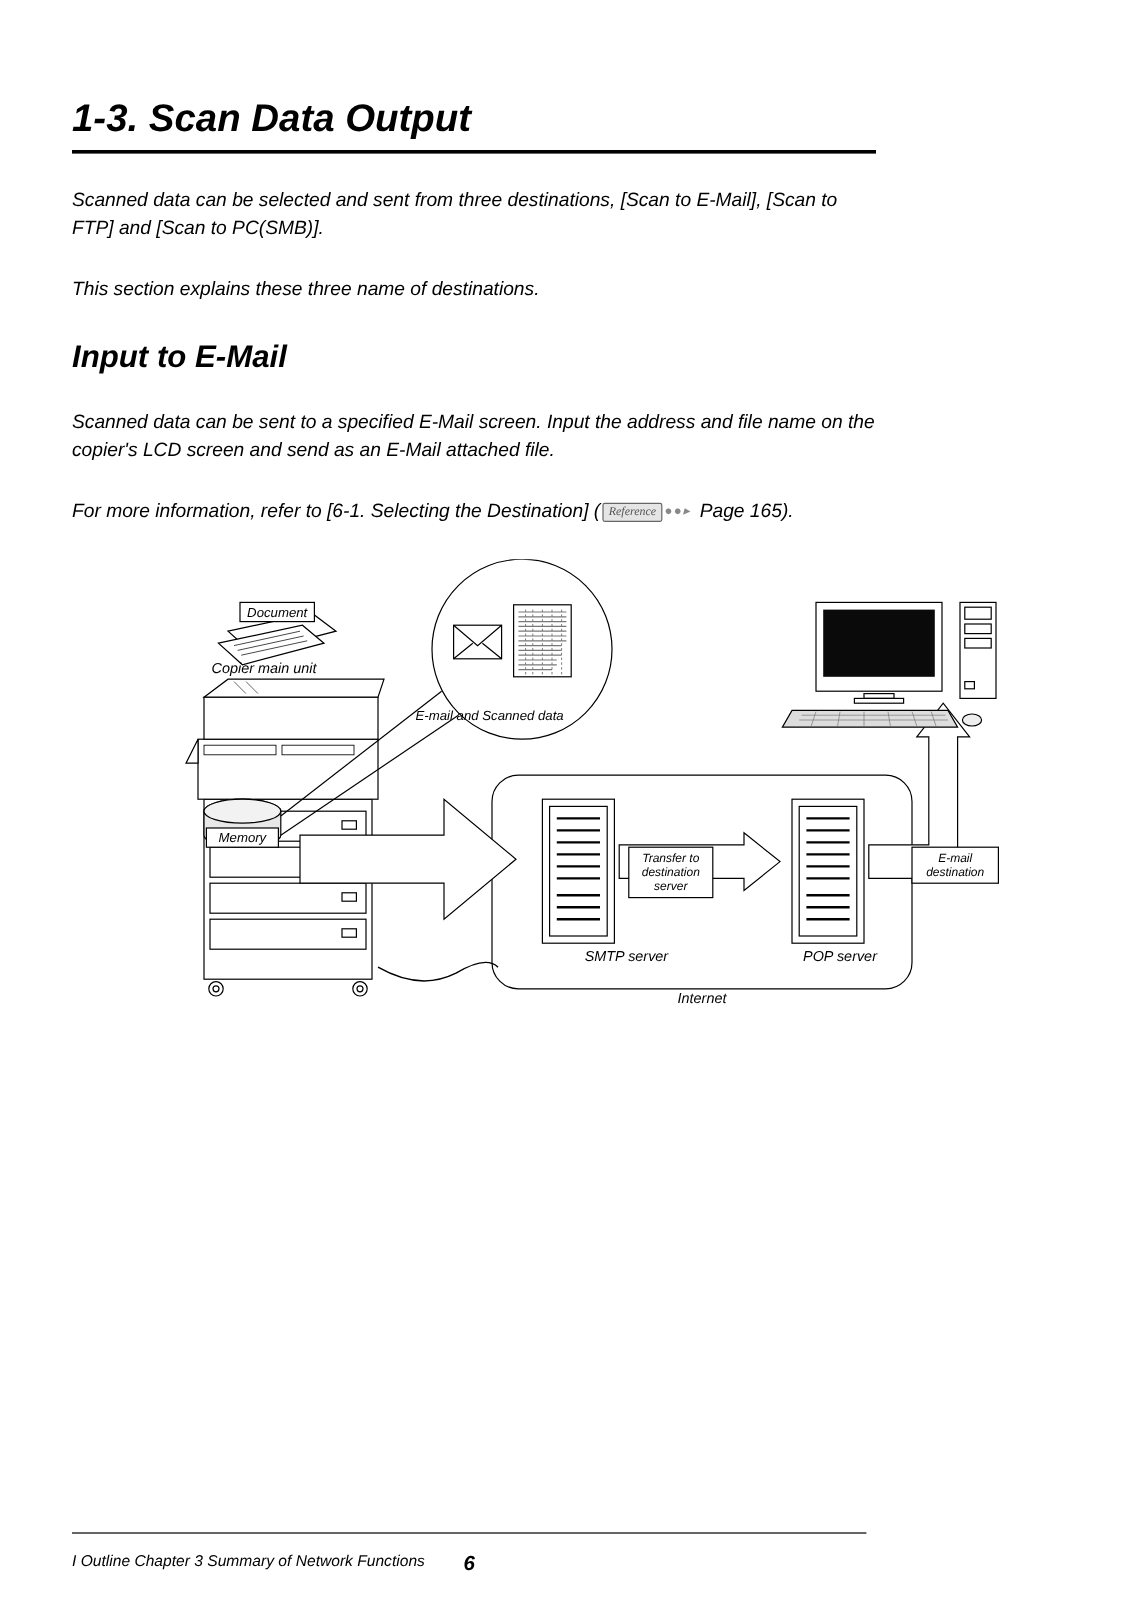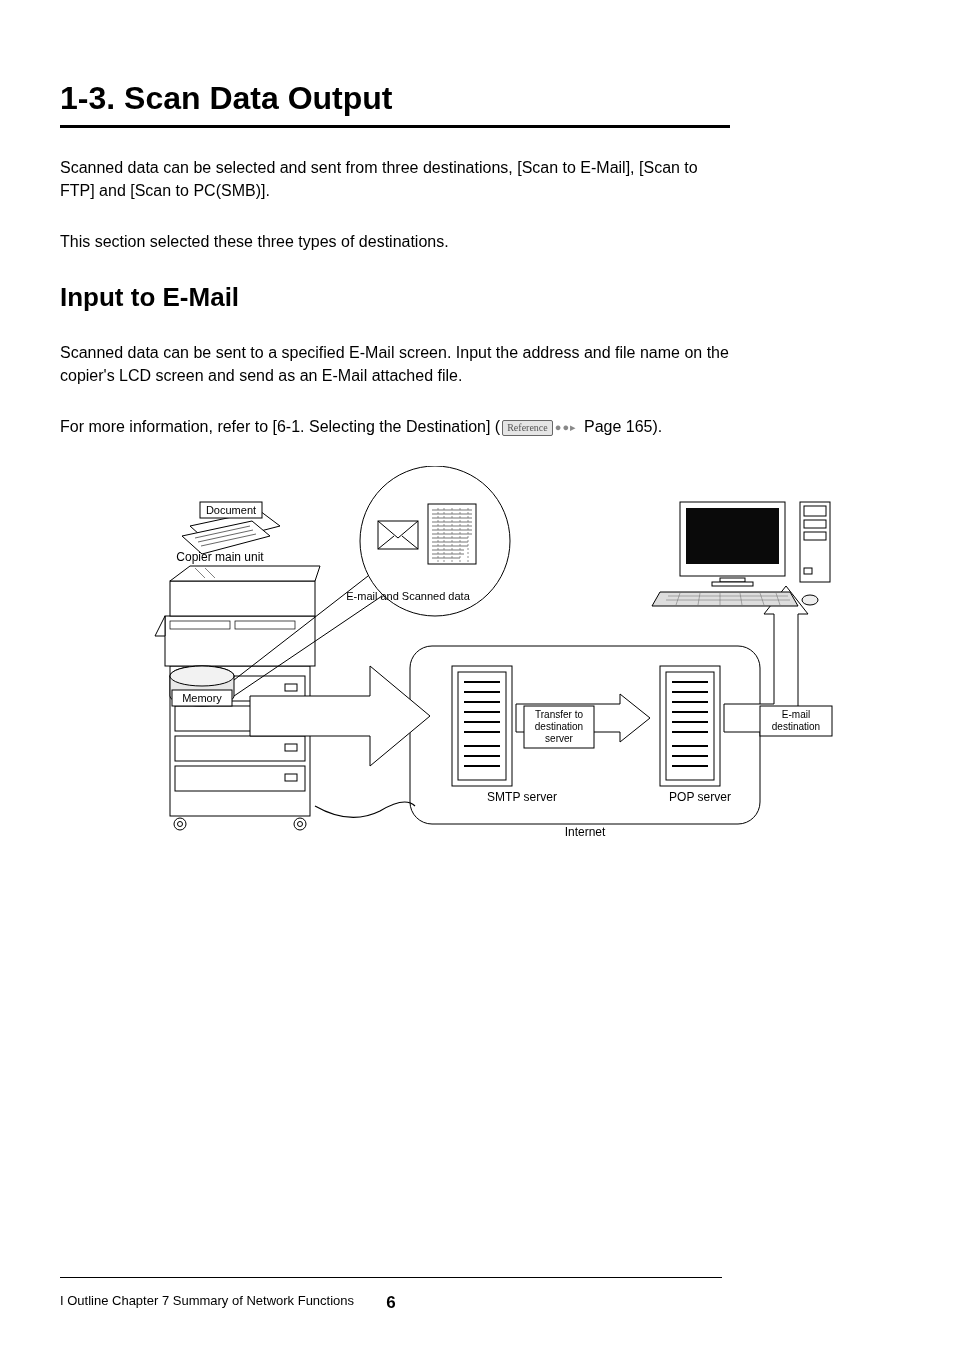--- a/index.html
+++ b/index.html
@@ -1,17 +1,17 @@
 <!DOCTYPE html>
 <html><head>
 <meta charset="utf-8">
 <style>
   * { box-sizing: border-box; margin: 0; padding: 0; }
   html, body { width: 954px; height: 1348px; background: #fff; font-family: Arial, Helvetica, sans-serif; color: #000; }
-  .page { position: relative; width: 782px; height: 1348px; padding: 80px 52px 40px 60px; }
+  .page { position: relative; width: 782px; height: 1348px; padding: 80px 52px 40px 60px; font-style: italic; }
   .h1 { font-size: 32px; font-weight: bold; margin-bottom: 8px; }
   .h1-rule { border: none; border-top: 3px solid #000; margin-bottom: 22px; }
   .para { font-size: 16px; line-height: 1.45; margin-bottom: 4px; margin-top: 28px; }
   .para-gap { margin-bottom: 28px; }
   .h2 { font-size: 26px; font-weight: bold; margin-bottom: 12px; }
   .ref-icon { display: inline-block; vertical-align: middle; border: 1px solid #666; border-radius: 2px; padding: 0 4px; font-size: 10px; line-height: 14px; color: #555; background: #e5e5e5; font-family: "Times New Roman", serif; margin: 0 2px; }
   .dots { display: inline-block; color: #888; letter-spacing: 1px; font-size: 11px; vertical-align: middle; margin-right: 3px; }
 
   .diagram-wrap { margin-top: 28px; width: 740px; margin-left: 60px; }
 
@@ -24,21 +24,21 @@
 </style>
 </head>
 <body>
 
 <div class="page">
 
   <h1 class="h1">1-3. Scan Data Output</h1>
   <hr class="h1-rule">
 
   <p class="para">Scanned data can be selected and sent from three destinations, [Scan to E-Mail], [Scan to FTP] and [Scan to PC(SMB)].</p>
-  <p class="para para-gap">This section selected these three types of destinations.</p>
+  <p class="para para-gap">This section explains these three name of destinations.</p>
 
   <h2 class="h2">Input to E-Mail</h2>
 
   <p class="para">Scanned data can be sent to a specified E-Mail screen. Input the address and file name on the copier's LCD screen and send as an E-Mail attached file.</p>
   <p class="para">
     <span>For more information, refer to [6-1. Selecting the Destination] (</span><span class="ref-icon">Reference</span><span class="dots">●●▸</span><span> Page 165).</span>
   </p>
 
   <div class="diagram-wrap">
     <svg class="diagram-svg" viewBox="0 0 740 380" width="740" height="380">
@@ -224,17 +224,17 @@
         <ellipse cx="690" cy="134" rx="8" ry="5" fill="#eee" stroke="#000"></ellipse>
       </g>
 
       <path d="M195,340 Q230,360 260,345 Q285,330 295,340" fill="none" stroke="#000" stroke-width="1.2"></path>
 
     </svg>
   </div>
 
   <hr class="footer-rule">
   <div class="footer">
-    <span class="breadcrumb">I Outline Chapter 7 Summary of Network Functions</span>
+    <span class="breadcrumb">I Outline Chapter 3 Summary of Network Functions</span>
     <span class="pagenum">6</span>
   </div>
 
 </div>
 
 </body></html>

